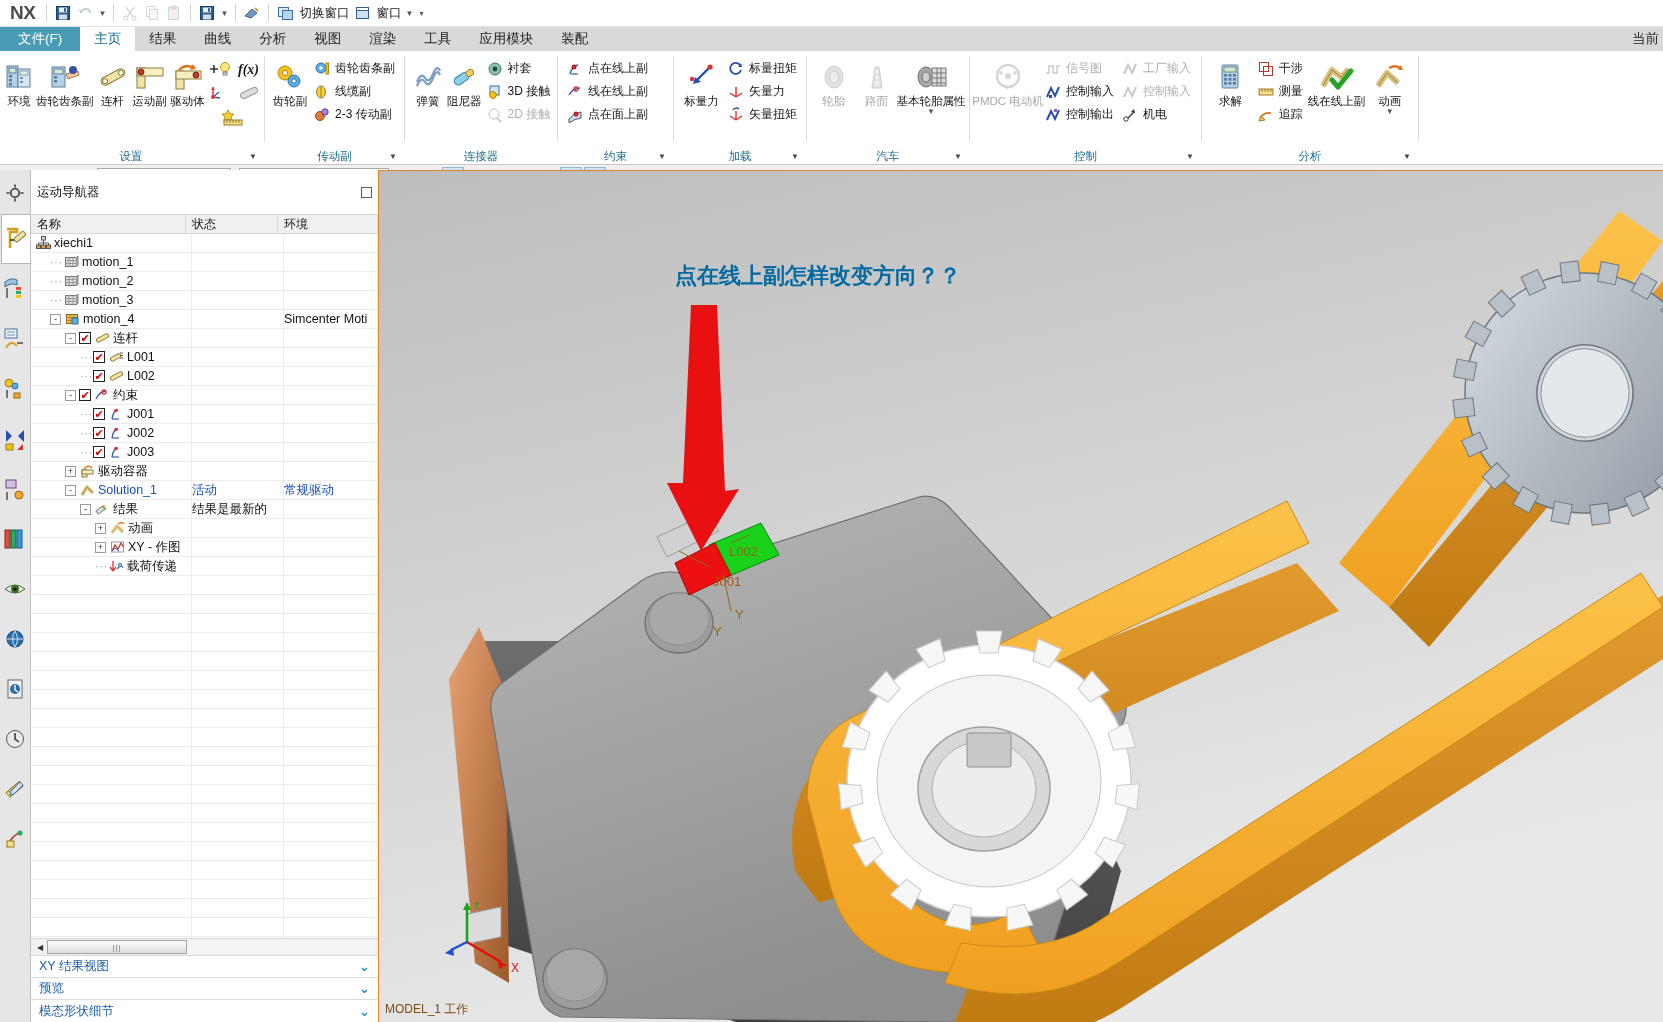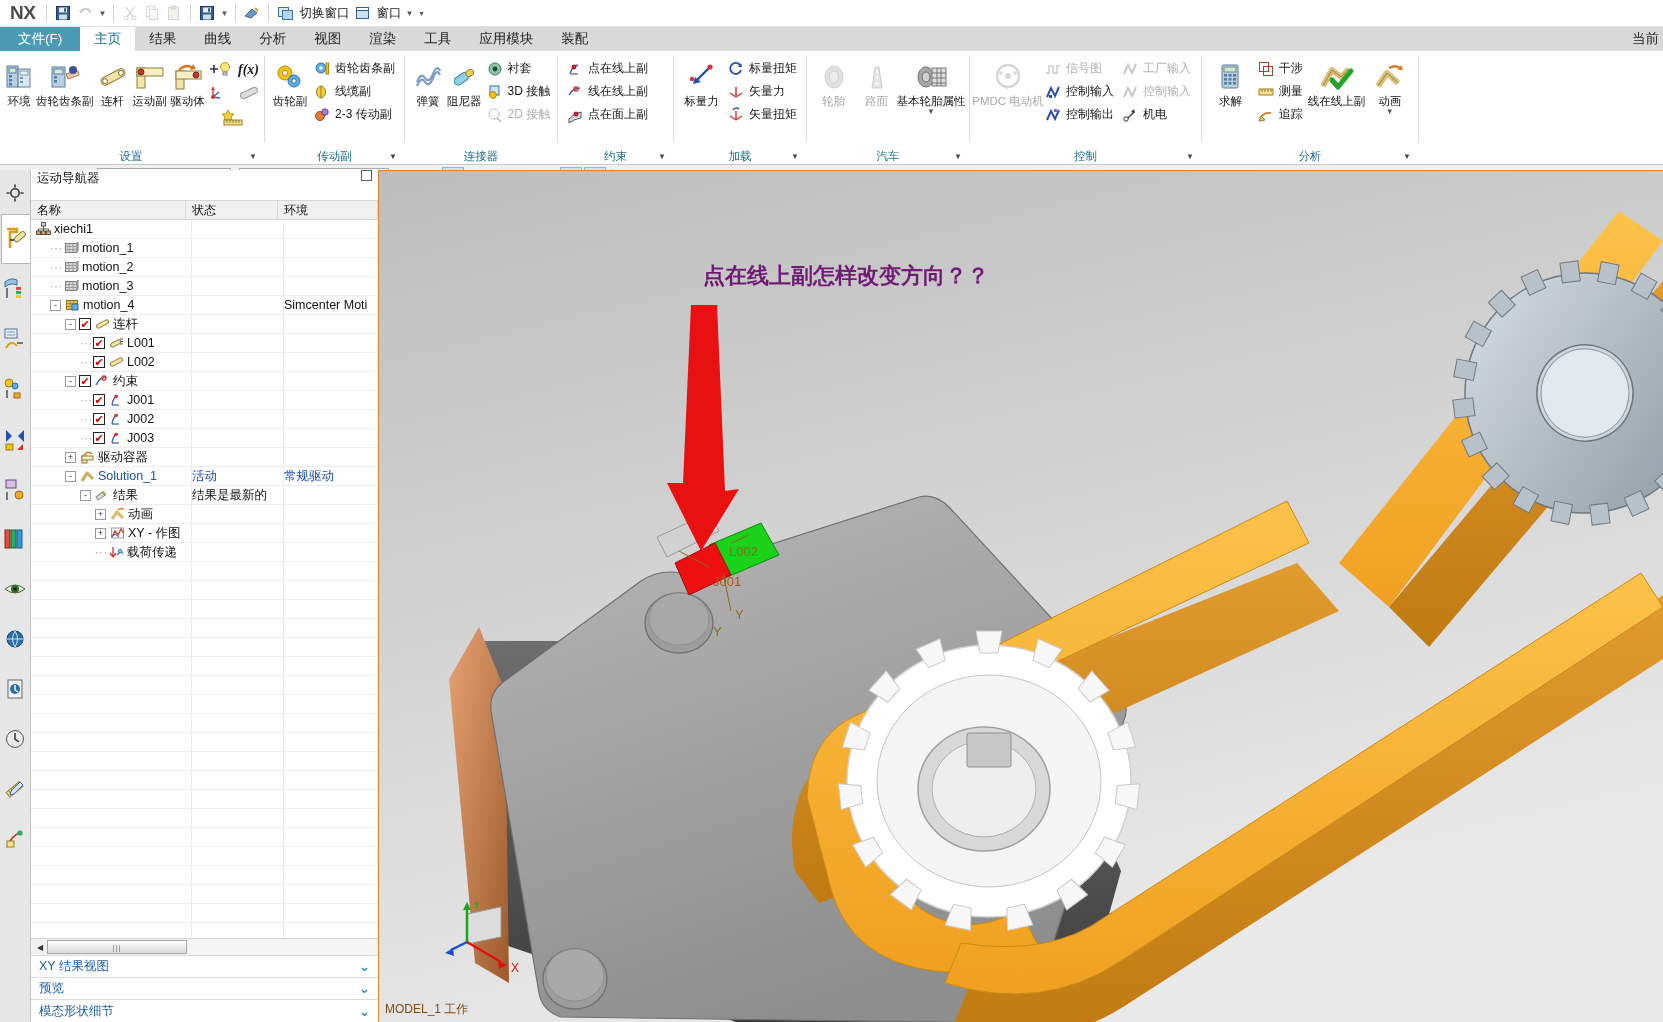--- a/index.html
+++ b/index.html
@@ -89,21 +89,21 @@
   .main { position:absolute; left:0; top:170px; right:0; bottom:0; display:flex; }
 
   
   .resbar { width:31px; background:#e6e6e6; border-right:1px solid #bfbfbf; display:flex; flex-direction:column; align-items:center; padding-top:2px;}
   .resbtn { width:29px; height:50px; display:flex; align-items:center; justify-content:center; }
   .resbtn.sel { background:#fff; border:1px solid #b6b6b6; border-right:none; }
   .resbtn.small { height:42px; }
 
   
   .nav { width:348px; background:#fff; border-right:1px solid #e2832a; display:flex; flex-direction:column; }
-  .nav-title { height:30px; display:flex; padding:0 6px; font-size:12.5px; color:#111; background:#fff;}
+  .nav-title { height:44px; display:flex; align-items:center; padding:0 6px; font-size:12.5px; color:#111; background:#fff;}
   .nav-title .t { flex:1; }
   .nav-title .sq { width:11px; height:11px; border:1px solid #5a5a5a; }
   .nav-head { display:flex; height:20px; background:#f0f0f0; border-top:1px solid #d6d6d6; border-bottom:1px solid #d6d6d6; font-size:12px; color:#111; }
   .nav-head div { padding-left:6px; display:flex; align-items:center; border-right:1px solid #d9d9d9; }
   .c1 { width:155px; } .c2 { width:92px; } .c3 { flex:1; }
   .tree { flex:1; overflow:hidden; position:relative; background:#fff; }
   .trow { height:19px; display:flex; align-items:center; border-bottom:1px solid #ececec; position:relative; font-size:12.5px; color:#111; }
   .trow .cells { position:absolute; left:0; top:0; height:19px; width:100%; display:flex; }
   .trow .cells i { border-right:1px solid #ececec; height:19px; display:block; }
   .trow .lbl { position:relative; display:flex; align-items:center; z-index:2; padding-left:4px; }
@@ -122,21 +122,21 @@
   .hs-thumb { position:absolute; left:0; top:0; height:14px; width:140px; background:linear-gradient(#fdfdfd,#dcdcdc); border:1px solid #a6a6a6; display:flex; align-items:center; justify-content:center; color:#777; font-size:8px; letter-spacing:1px;}
 
   .accordion { border-top:1px solid #dcdcdc; }
   .acc-row { height:22px; display:flex; align-items:center; padding:0 8px 0 8px; border-bottom:1px solid #dcdcdc; font-size:12.5px; color:#1b5fa8; background:#fff;}
   .acc-row .a-t { flex:1; }
   .acc-row .a-c { color:#1b7fc0; font-size:13px; font-weight:bold; }
 
   
   .view { flex:1; position:relative; background:#cfcfcf; overflow:hidden; border-top:1px solid #e2832a;}
   .vp-status { position:absolute; left:6px; bottom:4px; font-size:12px; color:#7a4b12; z-index:30;}
-  .annot { position:absolute; left:324px; top:90px; font-size:22px; font-weight:bold; color:#701a75; z-index:30; white-space:nowrap;}
+  .annot { position:absolute; left:296px; top:90px; font-size:22px; font-weight:bold; color:#0369a1; z-index:30; white-space:nowrap;}
   .wm { position:absolute; right:22px; bottom:50px; z-index:30; display:flex; align-items:center; opacity:.88;}
   .wm .wm-t { color:#ffffff; font-size:27px; font-weight:bold; letter-spacing:1px; margin-left:8px; text-shadow:0 1px 2px rgba(0,0,0,.25);}
   .wm .wm-s { color:#e8f3fb; font-size:10px; letter-spacing:3px; display:block; font-weight:normal; }
   .triad { position:absolute; left:62px; bottom:40px; z-index:30; }
   svg { display:block; }
 </style>
 </head>
 <body>
 
 <div class="app">

